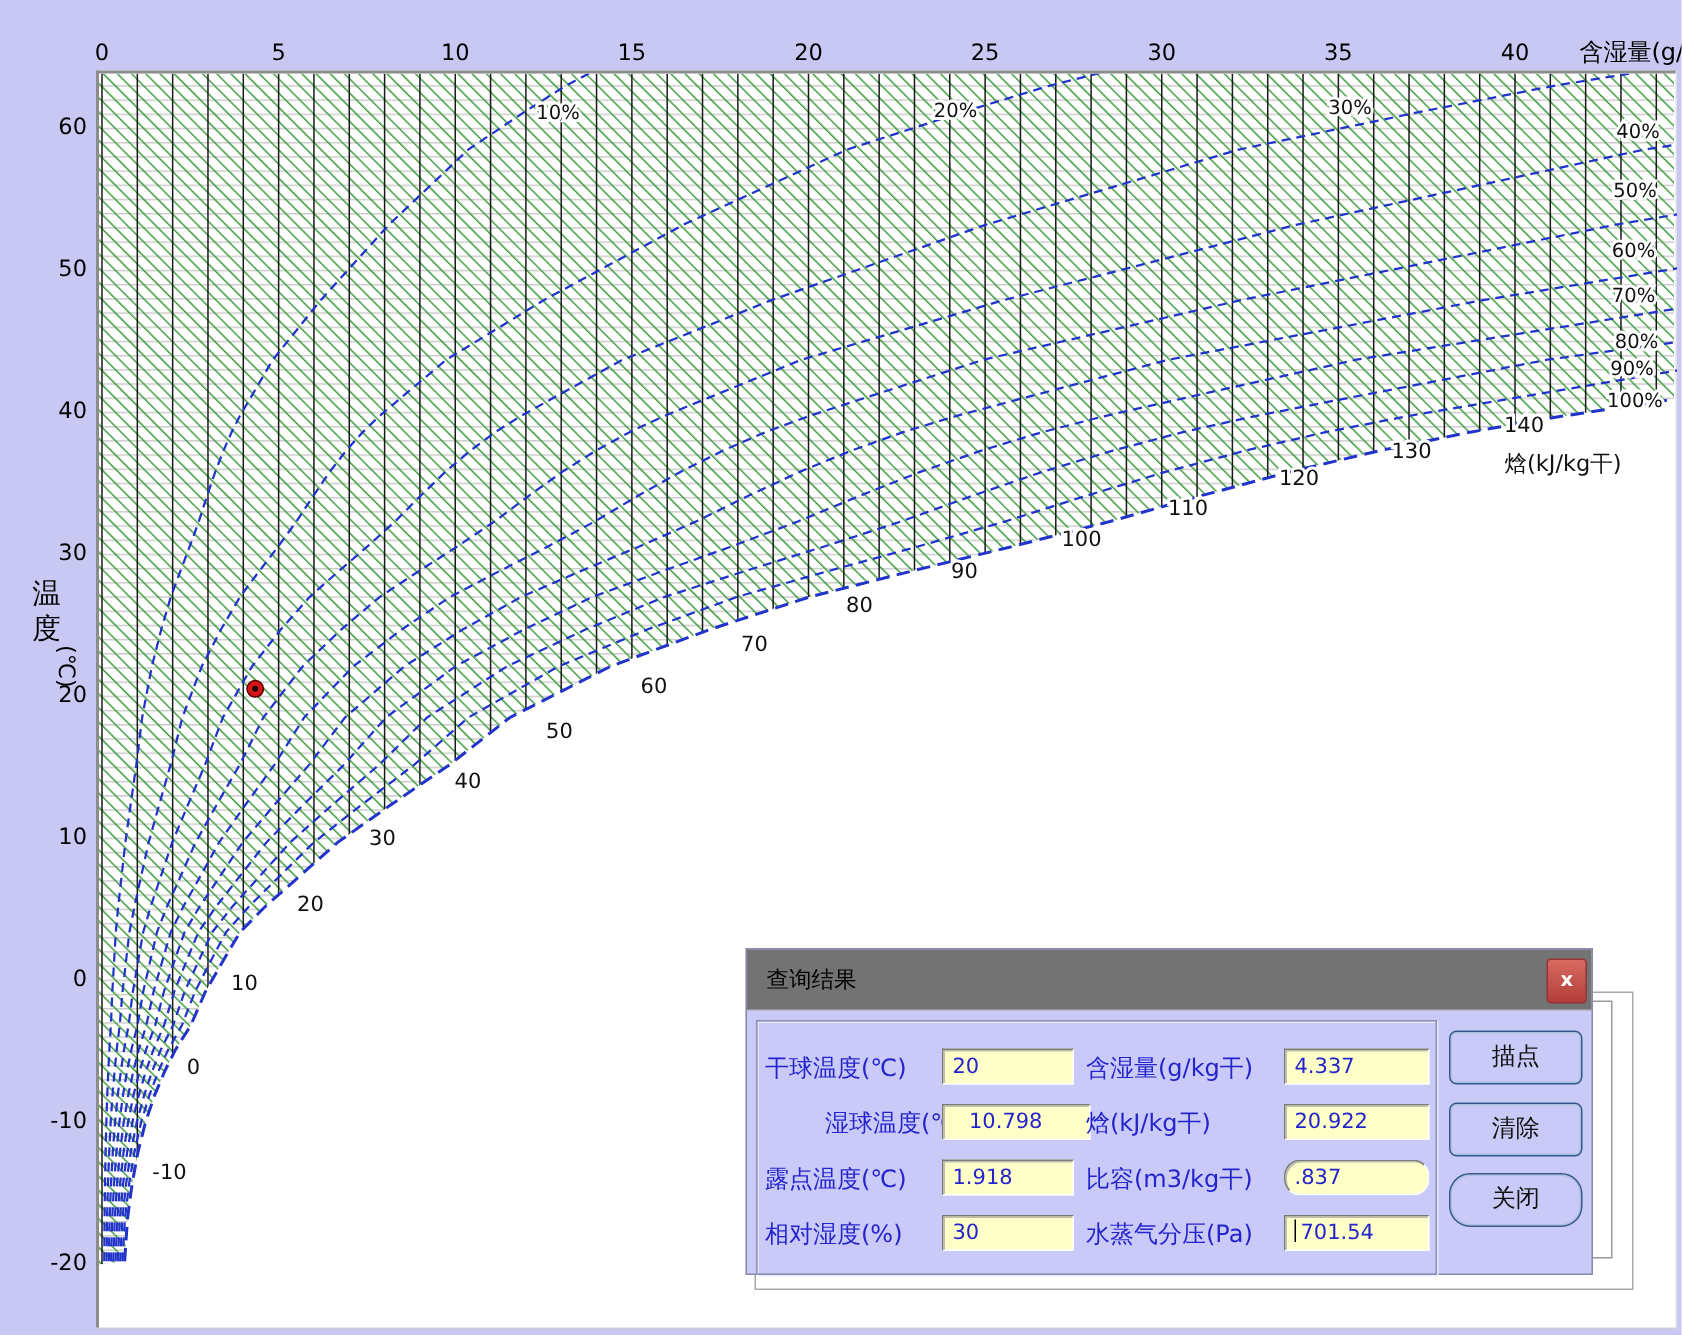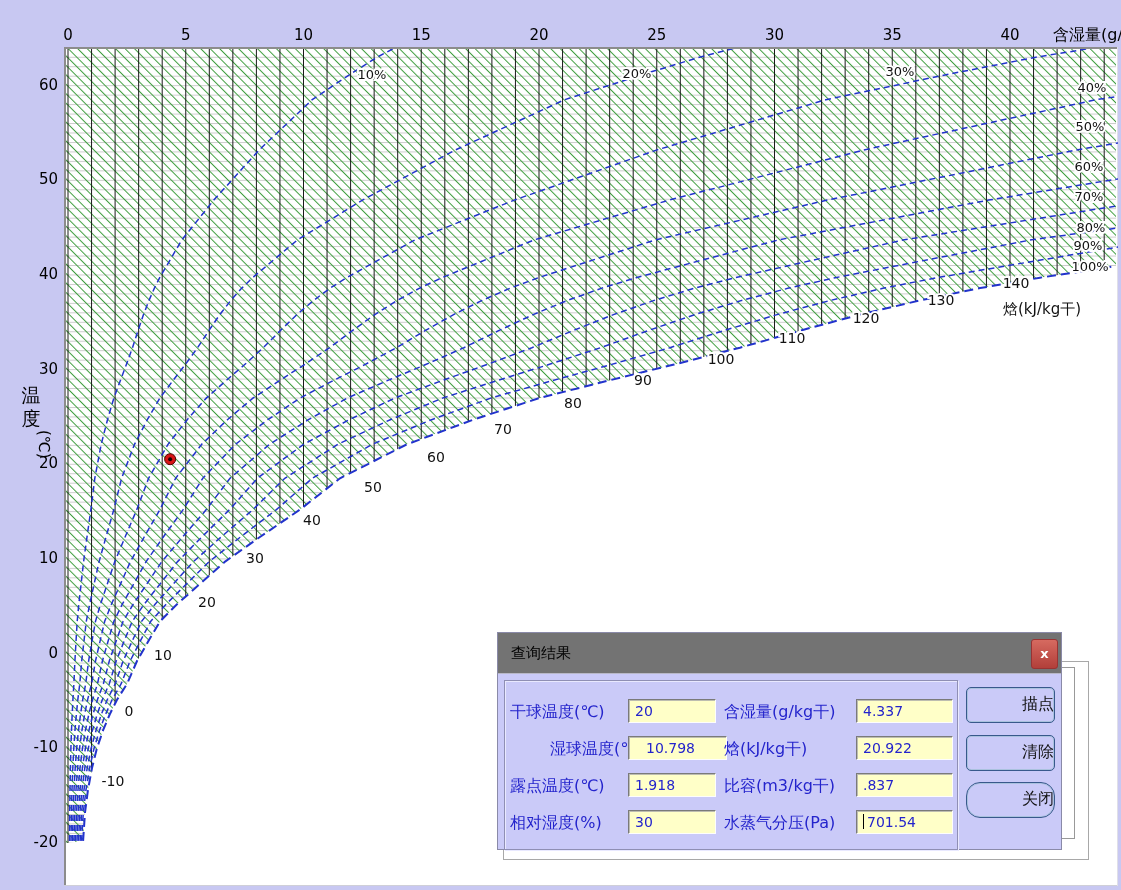--- a/index.html
+++ b/index.html
@@ -50,21 +50,21 @@
   }
   .fld.wide{width:89px;}
   .caret{display:inline-block;width:1px;height:15px;background:#000;
     vertical-align:-2px;margin-right:3px;}
   .dlg-btn{
     position:absolute;left:468px;width:87px;height:34px;
     background:linear-gradient(180deg,#ffffff,#ececе4 45%,#dededo);
     background:linear-gradient(180deg,#ffffff,#ececе4 45%,#dadacd);
     border:1px solid #38598c;border-radius:5px;
     box-shadow:inset 0 0 0 1px #aac2de;
-    font-size:16px;color:#111;text-align:right;line-height:32px;cursor:default;
+    font-size:16px;color:#111;text-align:center;line-height:32px;cursor:default;
     font-family:"DejaVu Sans","Liberation Sans",sans-serif;
   }
 </style>
 </head>
 <body>
 
 <div id="chart-layer">
   <svg id="chart-svg" width="1121" height="890" xmlns="http://www.w3.org/2000/svg">
       <defs>
         <pattern id="patH" width="10" height="9.465" patternUnits="userSpaceOnUse">
@@ -228,21 +228,21 @@
   <div class="fld wide" style="left:358px;top:66px;"><span>4.337</span></div>
 
   <span class="fld-label" style="left:12px;top:106px;margin-left:40px;">湿球温度(℃)</span>
   <div class="fld" style="left:130px;top:103px;padding-left:17px;"><span>10.798</span></div>
   <span class="fld-label" style="left:226px;top:106px;">焓(kJ/kg干)</span>
   <div class="fld wide" style="left:358px;top:103px;"><span>20.922</span></div>
 
   <span class="fld-label" style="left:12px;top:143px;">露点温度(℃)</span>
   <div class="fld" style="left:130px;top:140px;"><span>1.918</span></div>
   <span class="fld-label" style="left:226px;top:143px;">比容(m3/kg干)</span>
-  <div class="fld wide" style="left:358px;top:140px;"><span>.837</span></div>
+  <div class="fld wide" style="left:358px;top:140px;border-radius:11px;"><span>.837</span></div>
 
   <span class="fld-label" style="left:12px;top:180px;">相对湿度(%)</span>
   <div class="fld" style="left:130px;top:177px;"><span>30</span></div>
   <span class="fld-label" style="left:226px;top:180px;">水蒸气分压(Pa)</span>
   <div class="fld wide" style="left:358px;top:177px;"><span class="caret"></span><span>701.54</span></div>
 
   <div class="dlg-btn" style="top:54px;">描点</div>
   <div class="dlg-btn" style="top:102px;">清除</div>
   <div class="dlg-btn" style="top:149px;border-radius:14px;">关闭</div>
 </div>

